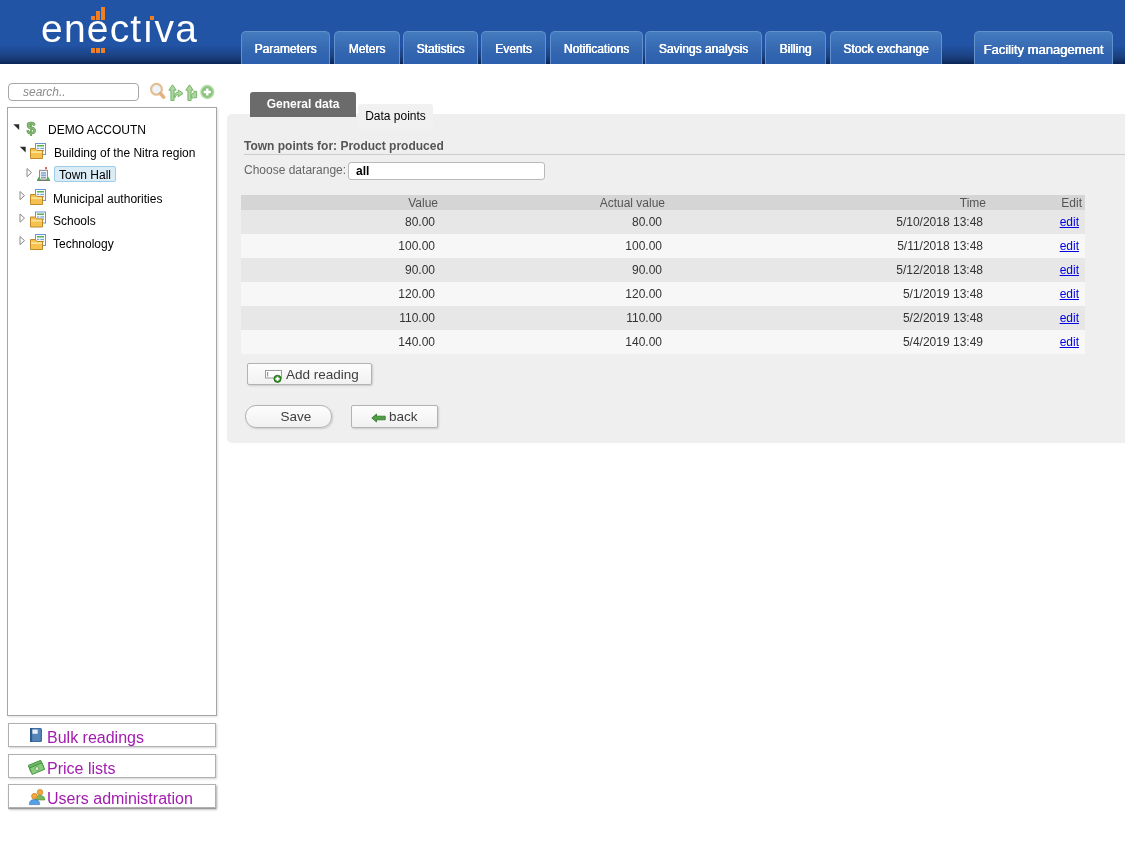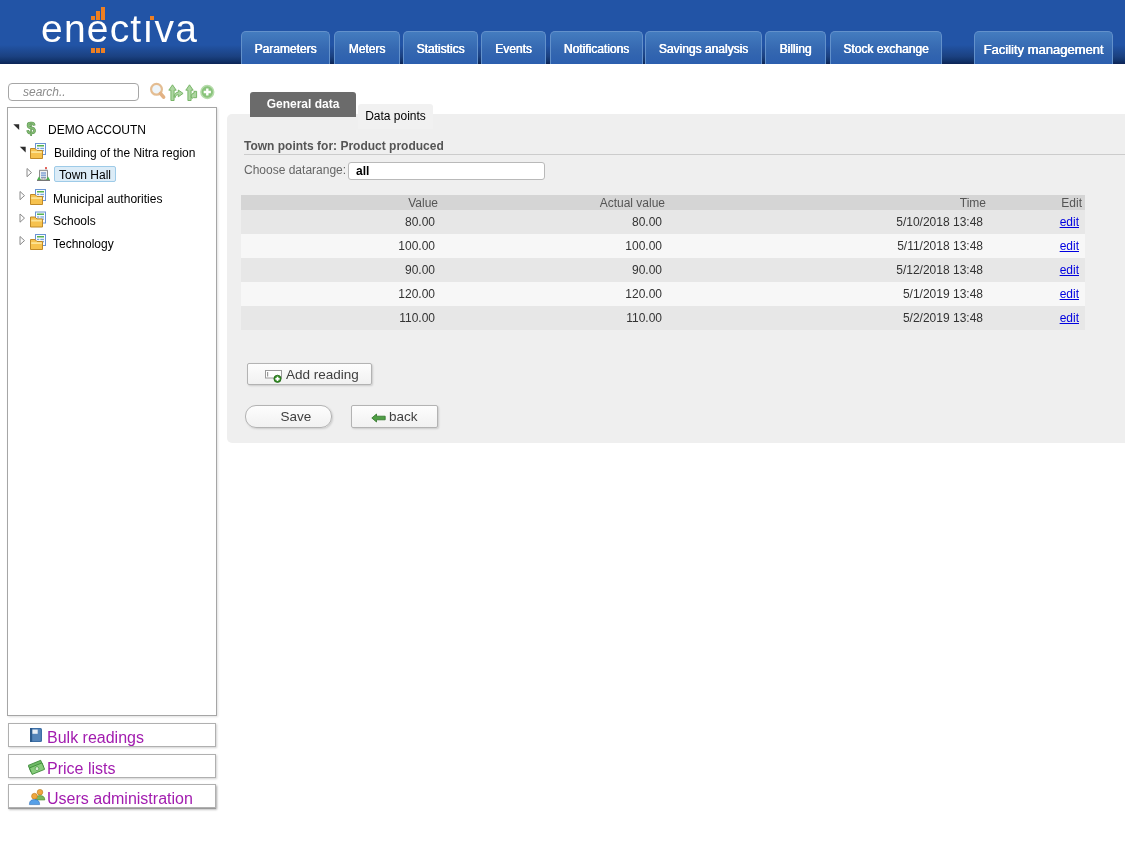--- a/index.html
+++ b/index.html
@@ -221,20 +221,26 @@
         <td>120.00</td>
         <td>5/1/2019 13:48</td>
         <td><a href="#">edit</a></td>
       </tr>
   <tr class="odd">
         <td>110.00</td>
         <td>110.00</td>
         <td>5/2/2019 13:48</td>
         <td><a href="#">edit</a></td>
       </tr>
+  <tr class="even">
+        <td>140.00</td>
+        <td>140.00</td>
+        <td>5/4/2019 13:49</td>
+        <td><a href="#">edit</a></td>
+      </tr>
 </tbody>
   </table>
 
 <div class="pbtn" id="addbtn" style="left:247px; top:363px; width:125px; height:22px; line-height:21px; padding-left:38px; text-align:left;">
   <svg style="position:absolute; left:17px; top:6px;" width="22" height="15" viewBox="0 0 22 15">
     <rect x="0.5" y="0.5" width="16" height="7.5" fill="#fff" stroke="#9a9a9a"></rect>
     <rect x="2" y="2" width="1.2" height="4.5" fill="#9a9a9a"></rect>
     <circle cx="12.5" cy="8.8" r="3.6" fill="#379029" stroke="#1e6414" stroke-width="0.8"></circle>
     <path d="M12.5,6.7 L12.5,10.9 M10.4,8.8 L14.6,8.8" stroke="#fff" stroke-width="1.7"></path>
   </svg>Add reading</div>

